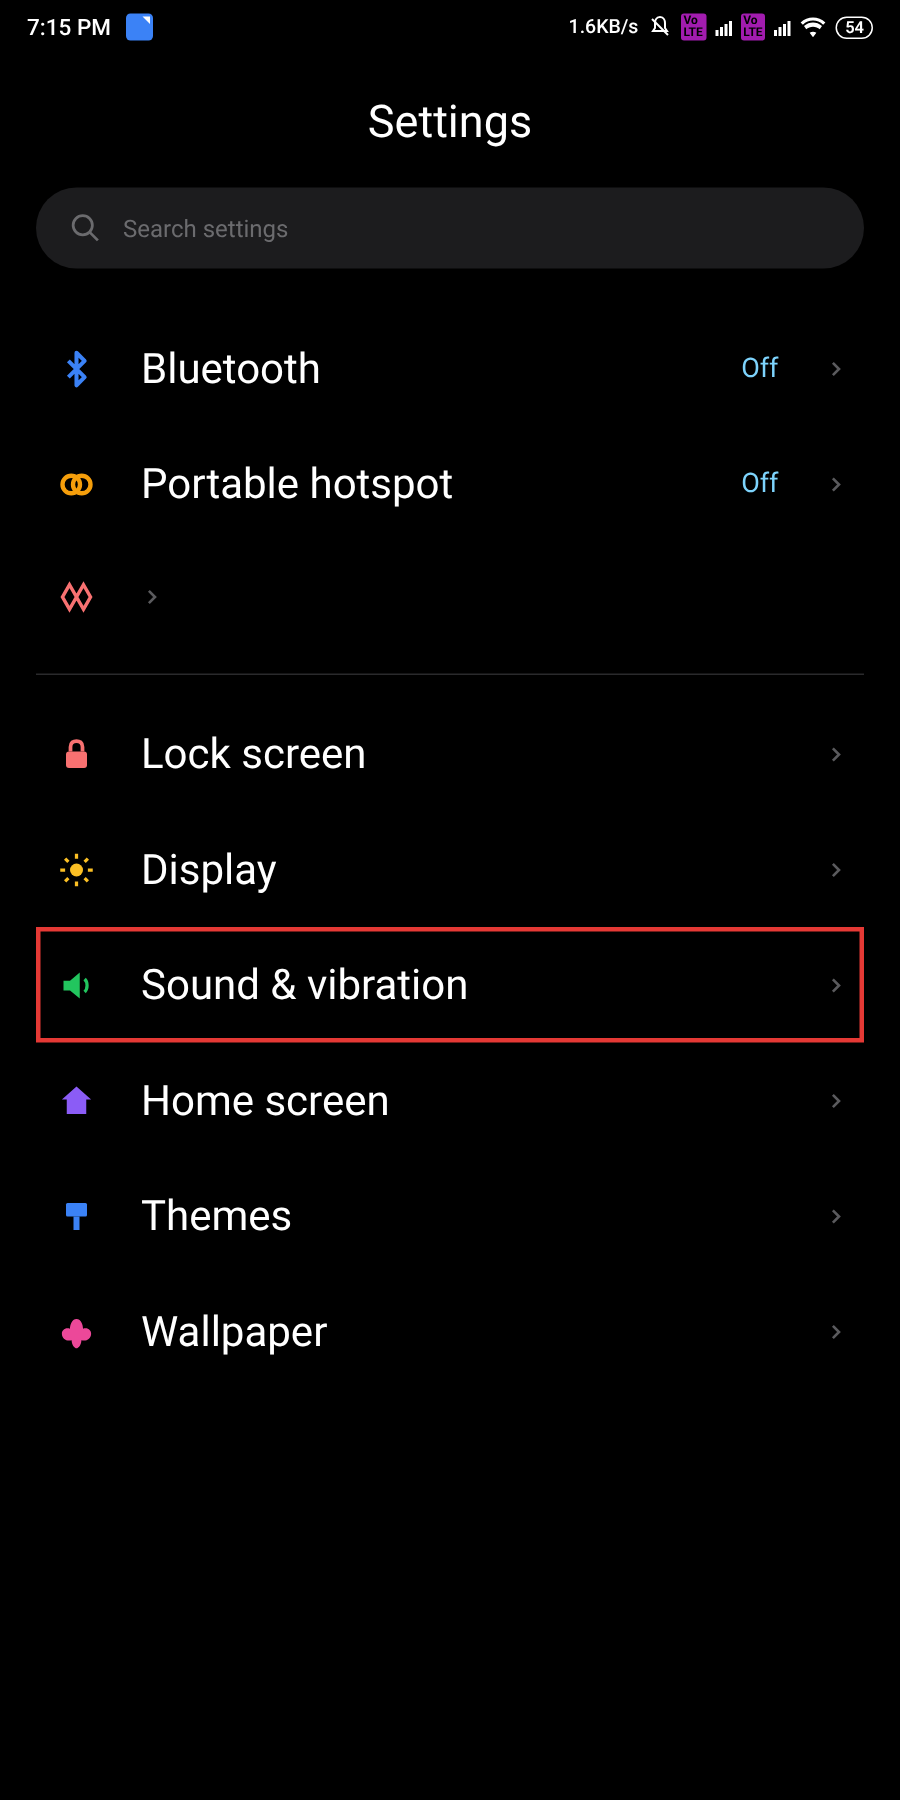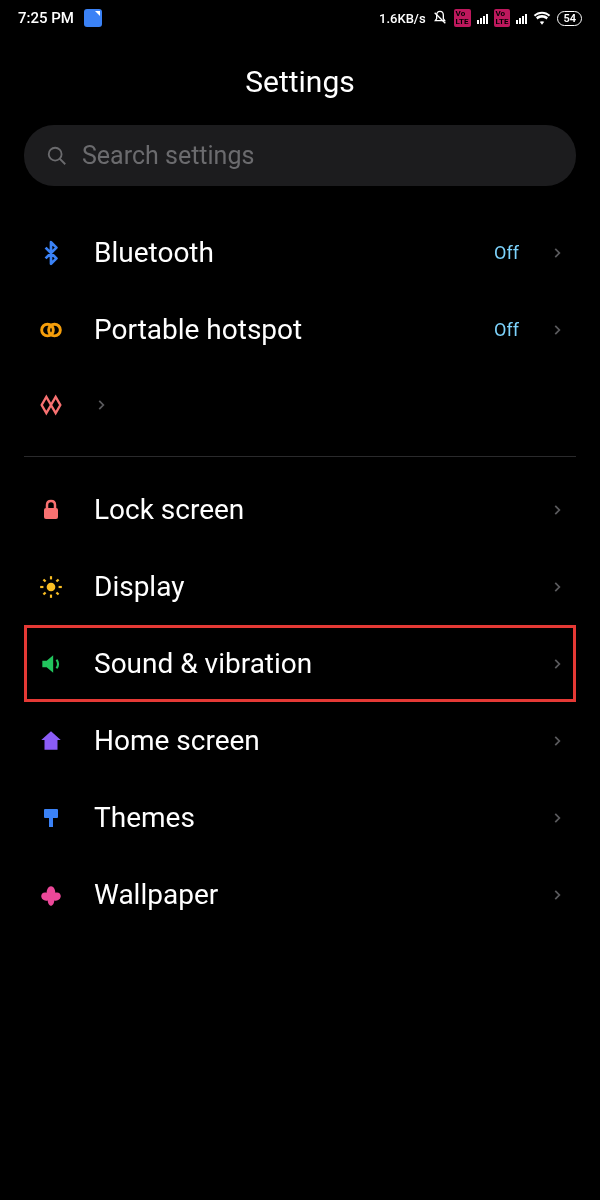--- a/index.html
+++ b/index.html
@@ -47,21 +47,21 @@
       position: absolute;
       top: 2px;
       right: 2px;
       width: 0;
       height: 0;
       border-left: 5px solid transparent;
       border-top: 5px solid #fff;
     }
     .volte {
       font-size: 8px;
-      background: #be185d;
+      background: #a21caf;
       color: #000;
       padding: 1px 2px;
       border-radius: 2px;
       font-weight: bold;
       line-height: 1;
     }
     .signal {
       display: inline-flex;
       align-items: flex-end;
       gap: 1px;
@@ -92,21 +92,21 @@
       margin: 0 24px 28px;
       background: #1c1c1e;
       border-radius: 30px;
       padding: 16px 22px;
       display: flex;
       align-items: center;
       gap: 14px;
     }
     .search-placeholder {
       color: #6b6b6e;
-      font-size: 25px;
+      font-size: 16px;
     }
     .settings-list {
       padding: 0 24px;
     }
     .settings-item {
       display: flex;
       align-items: center;
       padding: 22px 12px;
       gap: 28px;
     }
@@ -141,21 +141,21 @@
       height: 1px;
       background: #2a2a2c;
       margin: 14px 0;
     }
   </style>
 </head>
 <body>
 
 <div class="status-bar">
   <div class="status-left">
-    <span>7:25 PM</span>
+    <span>7:15 PM</span>
     <span class="blue-square"></span>
   </div>
   <div class="status-right">
     <span>1.6KB/s</span>
     <svg width="16" height="16" viewBox="0 0 24 24" fill="none" stroke="#fff" stroke-width="2">
       <path d="M12 2 C8 2 7 6 7 8 L7 13 L5 16 L19 16 L17 13 L17 8 C17 6 16 2 12 2 Z"></path>
       <line x1="4" y1="4" x2="20" y2="20"></line>
     </svg>
     <span class="volte">Vo<br>LTE</span>
     <span class="signal">

